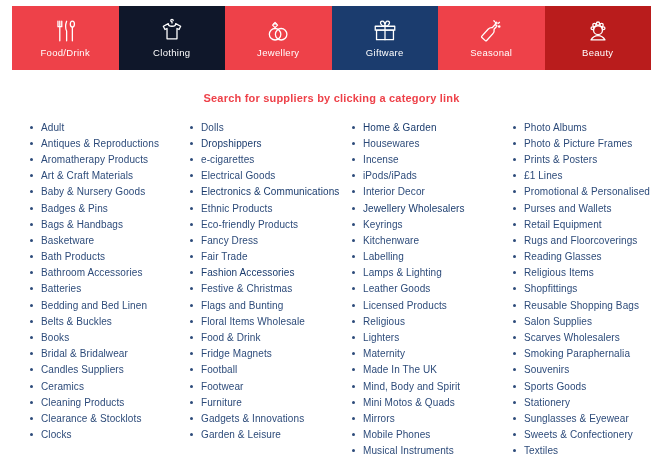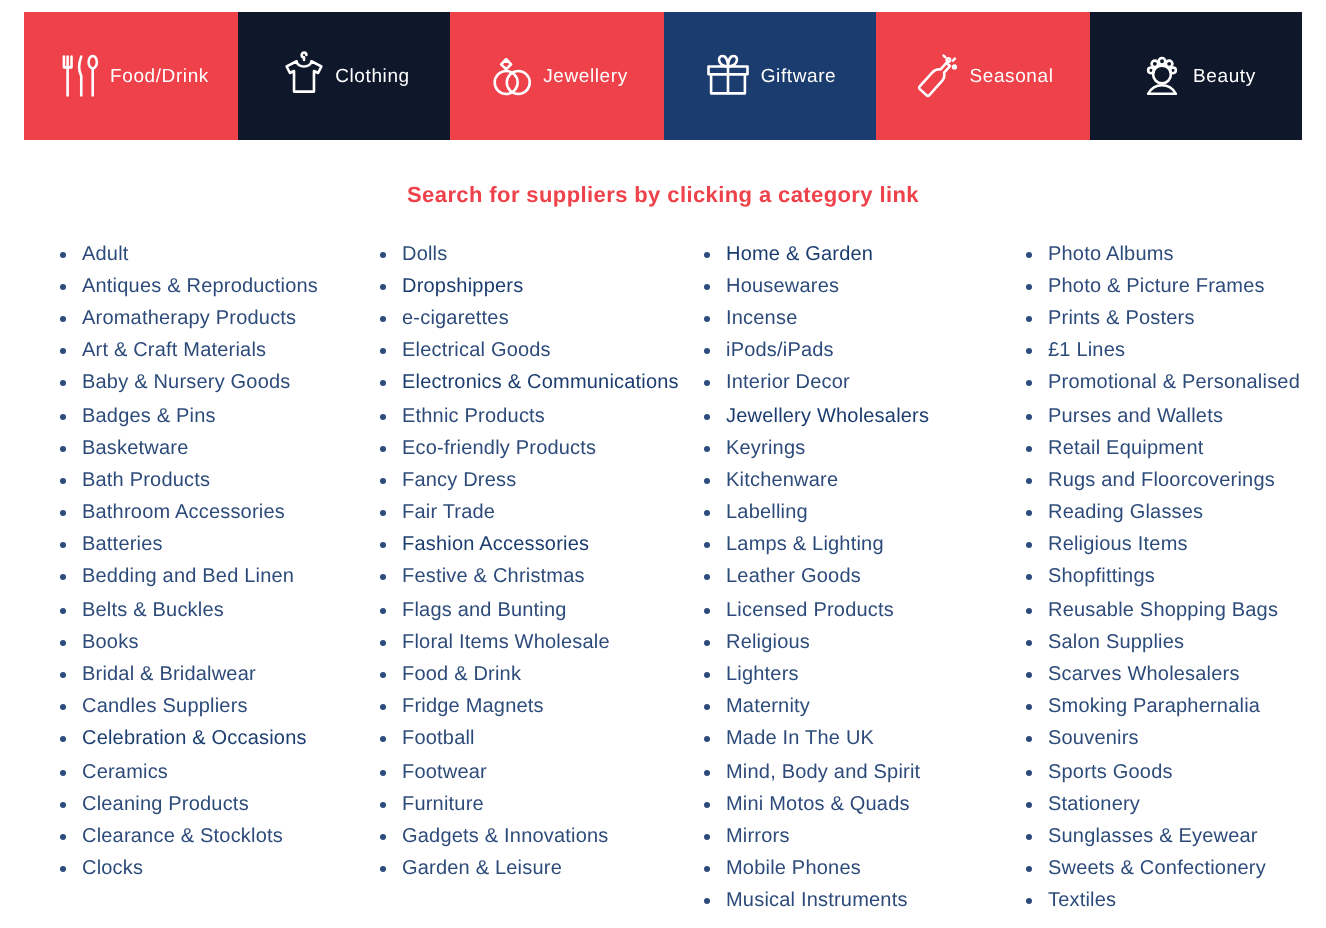--- a/index.html
+++ b/index.html
@@ -8,20 +8,21 @@
 
   
   .tabbar {
     display: flex;
     margin: 6px 12px 0 12px;
     height: 64px;
   }
   .tab {
     flex: 1 1 0;
     display: flex;
+    flex-direction: column;
     align-items: center;
     justify-content: center;
     gap: 3px;
     cursor: pointer;
     text-align: right;
   }
   .tab-icon { width: 26px; height: 26px; display: block; }
   .tab-icon svg { width: 26px; height: 26px; display: block; }
   .tab-label {
     color: #ffffff;
@@ -121,21 +122,21 @@
           <g transform="rotate(42 11 13)">
             <path d="M9.9 4.5h2.2v4c1.2.9 1.9 2.1 1.9 3.7v8.6a.9.9 0 0 1-.9.9H8.9a.9.9 0 0 1-.9-.9v-8.6c0-1.6.7-2.8 1.9-3.7z"></path>
           </g>
           <circle cx="16.8" cy="4.6" r=".8"></circle>
           <circle cx="19.6" cy="7.8" r=".6"></circle>
           <path d="M14.6 2.6l.7.7M18.9 4.9l.9-.9"></path>
         </svg>
       </span>
       <span class="tab-label">Seasonal</span>
     </div>
-    <div class="tab" style="background: #0f172a;">
+    <div class="tab" style="background: #b91c1c;">
       <span class="tab-icon">
         <svg viewBox="0 0 24 24" fill="none" stroke="#fff" stroke-width="1.2" stroke-linecap="round" stroke-linejoin="round">
           <circle cx="12" cy="11.3" r="4.1"></circle>
           <path d="M5.6 20.2c1.5-2.7 3.9-3.9 6.4-3.9s4.9 1.2 6.4 3.9z"></path>
           <circle cx="8.7" cy="6.4" r="1.5"></circle>
           <circle cx="12" cy="5.2" r="1.5"></circle>
           <circle cx="15.3" cy="6.4" r="1.5"></circle>
           <circle cx="6.9" cy="9.4" r="1.3"></circle>
           <circle cx="17.1" cy="9.4" r="1.3"></circle>
         </svg>
@@ -167,20 +168,24 @@
       <li class="item">
         <span class="dot"></span>
         <a class="link">Baby &amp; Nursery Goods</a>
       </li>
       <li class="item">
         <span class="dot"></span>
         <a class="link">Badges &amp; Pins</a>
       </li>
       <li class="item">
         <span class="dot"></span>
+        <a class="link">Bags &amp; Handbags</a>
+      </li>
+      <li class="item">
+        <span class="dot"></span>
         <a class="link">Basketware</a>
       </li>
       <li class="item">
         <span class="dot"></span>
         <a class="link">Bath Products</a>
       </li>
       <li class="item">
         <span class="dot"></span>
         <a class="link">Bathroom Accessories</a>
       </li>
@@ -200,24 +205,20 @@
         <span class="dot"></span>
         <a class="link">Books</a>
       </li>
       <li class="item">
         <span class="dot"></span>
         <a class="link">Bridal &amp; Bridalwear</a>
       </li>
       <li class="item">
         <span class="dot"></span>
         <a class="link">Candles Suppliers</a>
-      </li>
-      <li class="item">
-        <span class="dot"></span>
-        <a class="link bold">Celebration &amp; Occasions</a>
       </li>
       <li class="item">
         <span class="dot"></span>
         <a class="link">Ceramics</a>
       </li>
       <li class="item">
         <span class="dot"></span>
         <a class="link">Cleaning Products</a>
       </li>
       <li class="item">

